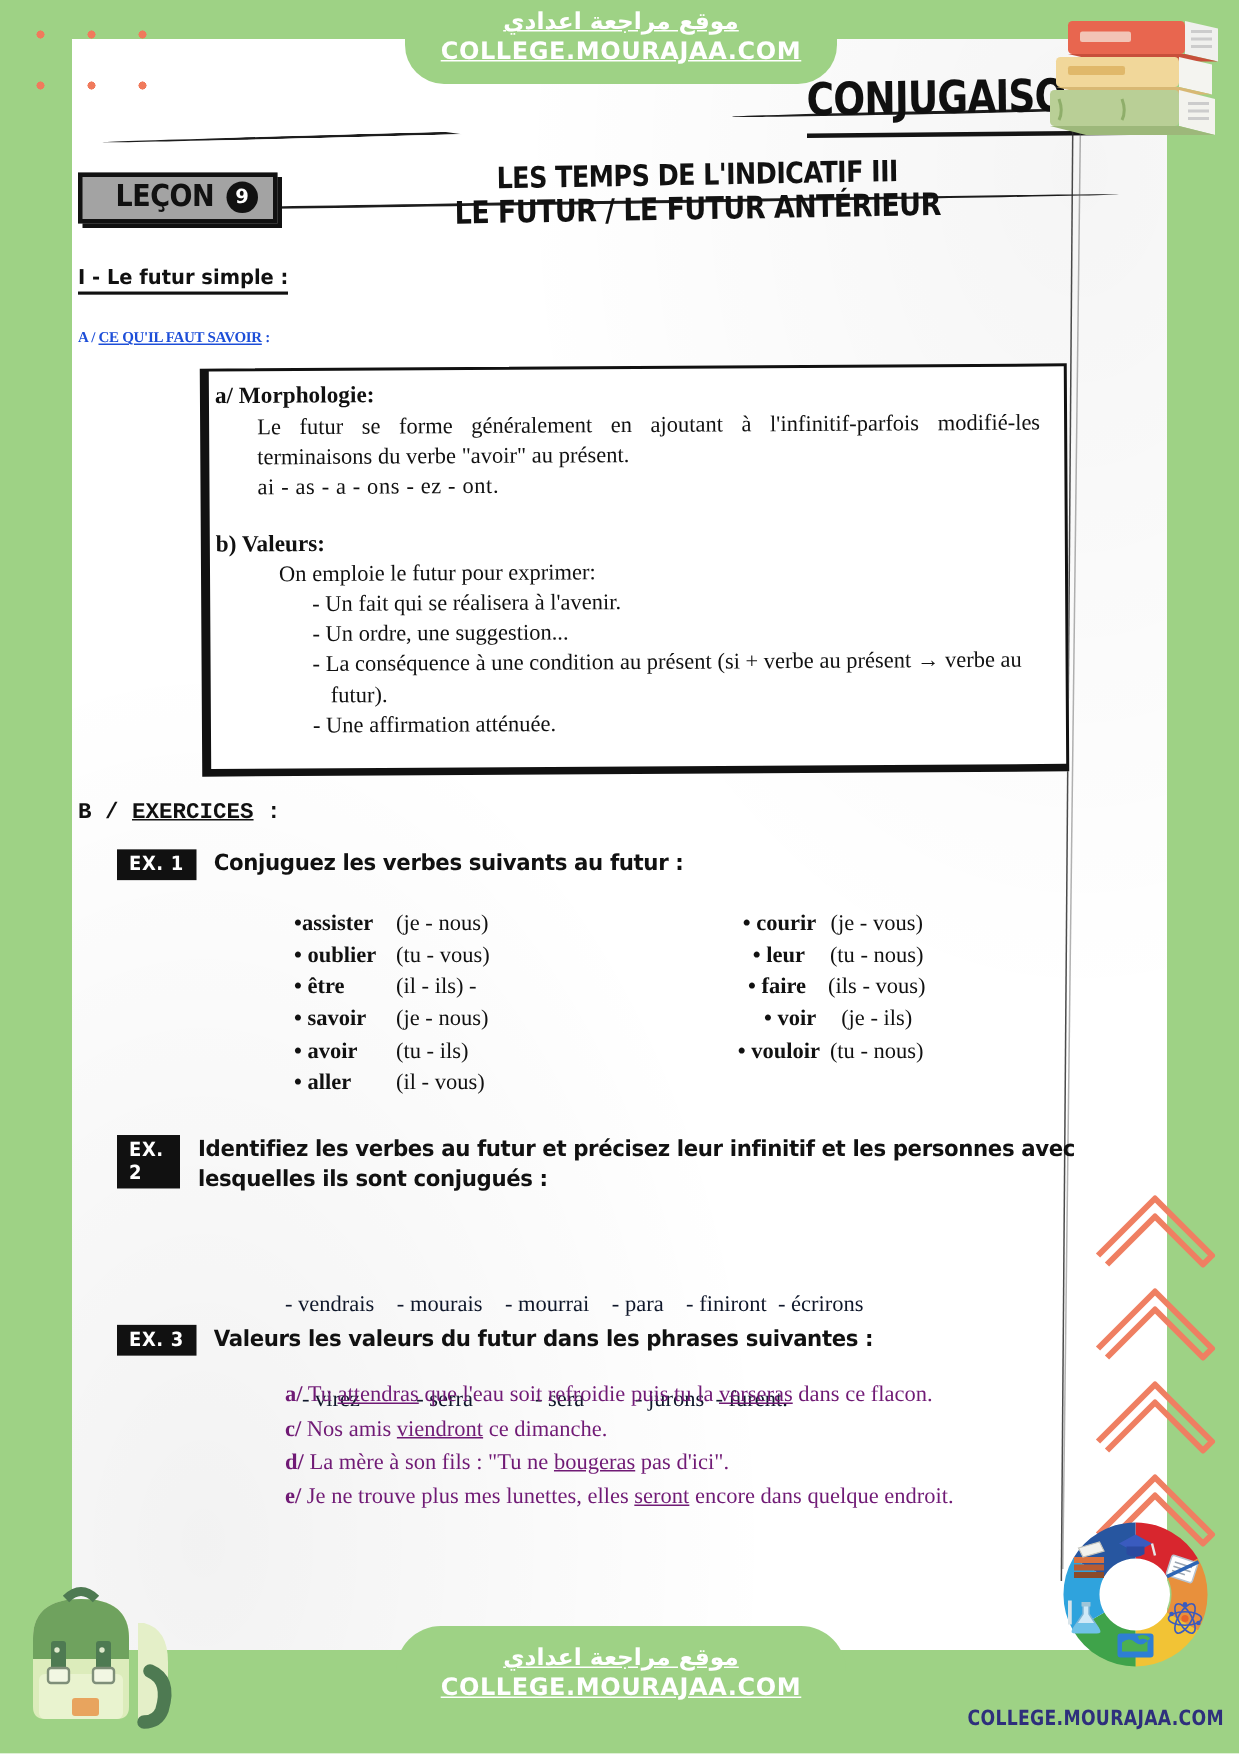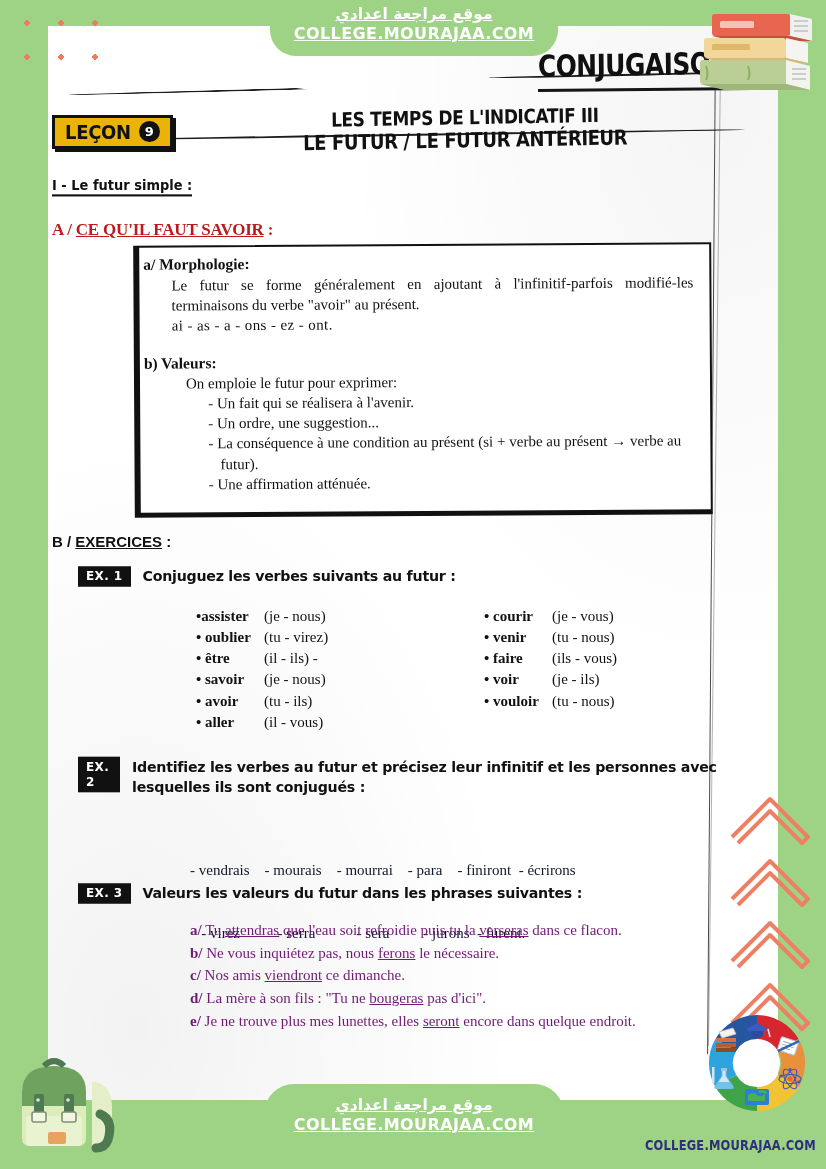--- a/index.html
+++ b/index.html
@@ -150,22 +150,22 @@
     transform: scaleY(1.2) rotate(-0.8deg);
     transform-origin: left bottom;
     white-space: nowrap;
   }
 
   
   .lecon {
     position: absolute; left: 52px; top: 115px;
     z-index: 5;
     border: 3px solid #111;
-    background: #eab308;
-    padding: 3px 10px 4px 10px;
+    background: #a3a3a3;
+    padding: 3px 10px 4px 22px;
     display: flex; align-items: center; gap: 8px;
     box-shadow: 3px 3px 0 #111;
   }
   .lecon-label {
     font-family: "DejaVu Sans", sans-serif;
     font-weight: 700; font-size: 18px;
     letter-spacing: -0.3px;
     color: #111;
     transform: scaleY(1.12);
   }
@@ -200,22 +200,22 @@
     font-weight: 700; font-size: 13px;
     color: #111;
     border-bottom: 2px solid #111;
     padding-bottom: 1px;
     transform: scaleY(1.05);
   }
   .sec-A {
     position: absolute; left: 52px; top: 220px;
     z-index: 5;
     font-family: "Liberation Serif", serif;
-    font-weight: 700; font-size: 17px;
-    color: #b91c1c;
+    font-weight: 700; font-size: 10px;
+    color: #1d4ed8;
     letter-spacing: -0.2px;
   }
   .sec-A u { text-decoration: underline; }
 
   
   .box {
     position: absolute; left: 134px; top: 244px;
     width: 578px; height: 272px;
     z-index: 4;
     border: 2px solid #111;
@@ -242,21 +242,21 @@
   .b-endings { font-size: 15px; margin-left: 28px; margin-top: 1px; letter-spacing: .4px; }
   .b-head2 { font-weight: 700; font-size: 15.5px; margin-top: 20px; }
   .b-sub { font-size: 15px; margin-left: 42px; margin-top: 3px; }
   .b-list { list-style: none; margin-left: 64px; margin-top: 1px; }
   .b-list li { font-size: 15px; line-height: 1.36; text-indent: -12px; padding-left: 12px; }
 
   
   .sec-B {
     position: absolute; left: 52px; top: 533px;
     z-index: 5;
-    font-family: Liberation Sans, sans-serif;
+    font-family: Liberation Mono, monospace;
     font-weight: 700; font-size: 15px; color: #111;
   }
   .ex-badge {
     display: inline-block;
     background: #111; color: #fff;
     font-family: "DejaVu Sans", sans-serif;
     font-weight: 700; font-size: 12px;
     padding: 2px 8px 3px 8px;
     letter-spacing: .4px;
     transform: scaleY(1.08);
@@ -275,21 +275,21 @@
   #ex3-row { left: 78px; top: 884px; }
 
   
   .verbs {
     position: absolute; z-index: 5;
     font-family: "Liberation Serif", serif;
     font-size: 15px; color: #111;
     line-height: 1.41;
   }
   #verbs-left { left: 196px; top: 606px; }
-  #verbs-right { left: 484px; top: 606px; }
+  #verbs-right { left: 484px; top: 606px; text-align: center; }
   .verbs .vline { white-space: pre; }
   .verbs .vb { display: inline-block; width: 68px; font-weight: 600; }
   .verbs .vp { font-weight: 400; }
 
   
   .ex2-words {
     position: absolute; left: 190px; top: 817px; z-index: 5;
     font-family: "Liberation Serif", serif;
     font-size: 15px; color: #0f172a; line-height: 1.42;
     white-space: pre;
@@ -370,50 +370,49 @@
   <div class="sec-B">
     <span>B / </span><u>EXERCICES</u><span> :</span>
   </div>
 
   <div class="ex-row" id="ex1-row">
     <span class="ex-badge">EX. 1</span>
     <span class="ex-text">Conjuguez les verbes suivants au futur :</span>
   </div>
   <div class="verbs" id="verbs-left">
     <div class="vline"><span class="vb">•assister</span><span class="vp">(je - nous)</span></div>
-    <div class="vline"><span class="vb">• oublier</span><span class="vp">(tu - virez)</span></div>
+    <div class="vline"><span class="vb">• oublier</span><span class="vp">(tu - vous)</span></div>
     <div class="vline"><span class="vb">• être</span><span class="vp">(il - ils) -</span></div>
     <div class="vline"><span class="vb">• savoir</span><span class="vp">(je - nous)</span></div>
     <div class="vline"><span class="vb">• avoir</span><span class="vp">(tu - ils)</span></div>
     <div class="vline"><span class="vb">• aller</span><span class="vp">(il - vous)</span></div>
   </div>
   <div class="verbs" id="verbs-right">
     <div class="vline"><span class="vb">• courir</span><span class="vp">(je - vous)</span></div>
-    <div class="vline"><span class="vb">• venir</span><span class="vp">(tu - nous)</span></div>
+    <div class="vline"><span class="vb">• leur</span><span class="vp">(tu - nous)</span></div>
     <div class="vline"><span class="vb">• faire</span><span class="vp">(ils - vous)</span></div>
     <div class="vline"><span class="vb">• voir</span><span class="vp">(je - ils)</span></div>
     <div class="vline"><span class="vb">• vouloir</span><span class="vp">(tu - nous)</span></div>
   </div>
 
   <div class="ex-row" id="ex2-row">
     <span class="ex-badge">EX. 2</span>
     <span class="ex-text">Identifiez les verbes au futur et précisez leur infinitif et les personnes avec lesquelles ils sont conjugués :</span>
   </div>
   <div class="ex2-words">
     <div>- vendrais    - mourais    - mourrai    - para    - finiront  - écrirons</div>
     <div>   - virez          - serra           - sera         - jurons  - furent.</div>
   </div>
 
   <div class="ex-row" id="ex3-row">
     <span class="ex-badge">EX. 3</span>
     <span class="ex-text">Valeurs les valeurs du futur dans les phrases suivantes :</span>
   </div>
   <ul class="ex3-list">
     <li><span class="lbl">a/</span><span> Tu </span><u>attendras</u><span> que l'eau soit refroidie puis tu la </span><u>verseras</u><span> dans ce flacon.</span></li>
-    <li><span class="lbl">b/</span><span> Ne vous inquiétez pas, nous </span><u>ferons</u><span> le nécessaire.</span></li>
     <li><span class="lbl">c/</span><span> Nos amis </span><u>viendront</u><span> ce dimanche.</span></li>
     <li><span class="lbl">d/</span><span> La mère à son fils : "Tu ne </span><u>bougeras</u><span> pas d'ici".</span></li>
     <li><span class="lbl">e/</span><span> Je ne trouve plus mes lunettes, elles </span><u>seront</u><span> encore dans quelque endroit.</span></li>
   </ul>
 
   <div class="chevrons">
     <svg class="chev" width="84" height="56" viewBox="0 0 84 56">
       <polyline points="4,44 42,6 80,44 74,50 42,18 10,50" fill="none" stroke="#ef7f62" stroke-width="4" stroke-linejoin="round"></polyline>
     </svg>
     <svg class="chev" width="84" height="56" viewBox="0 0 84 56">

